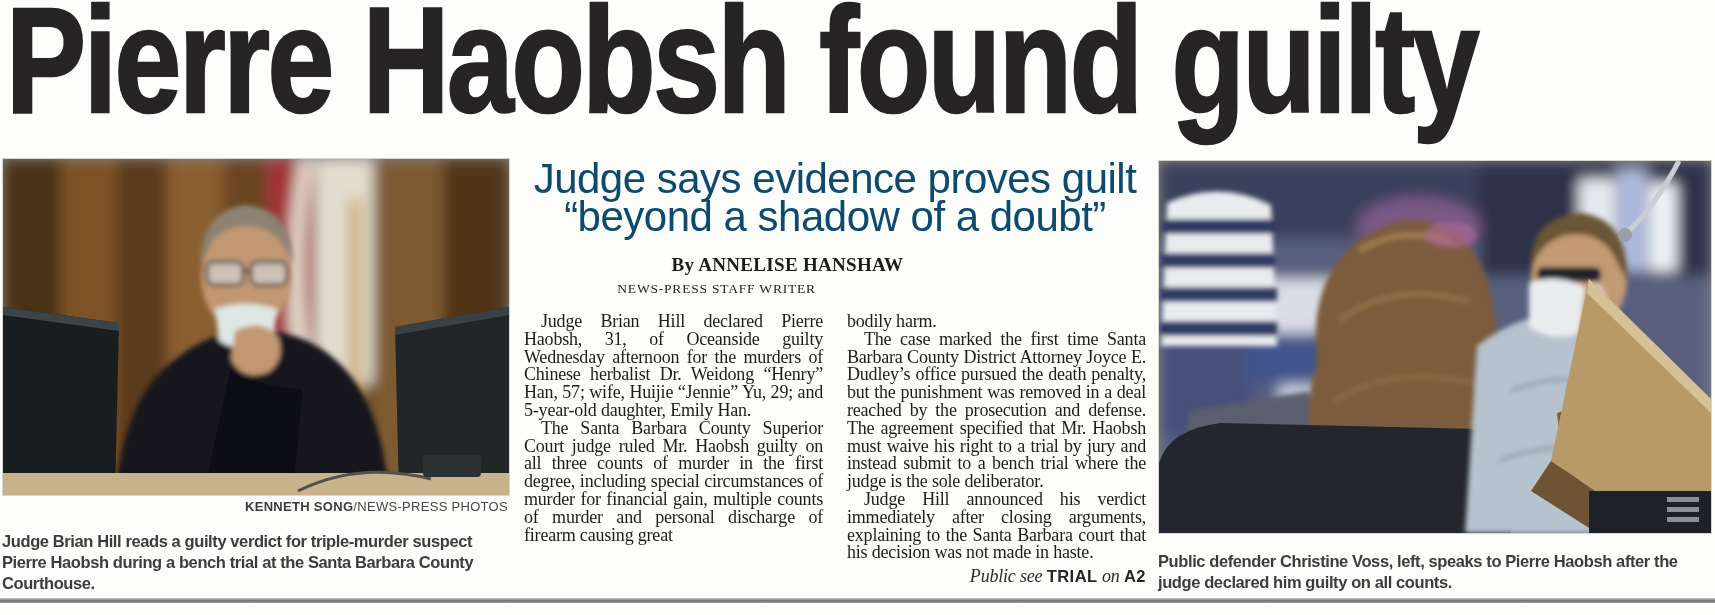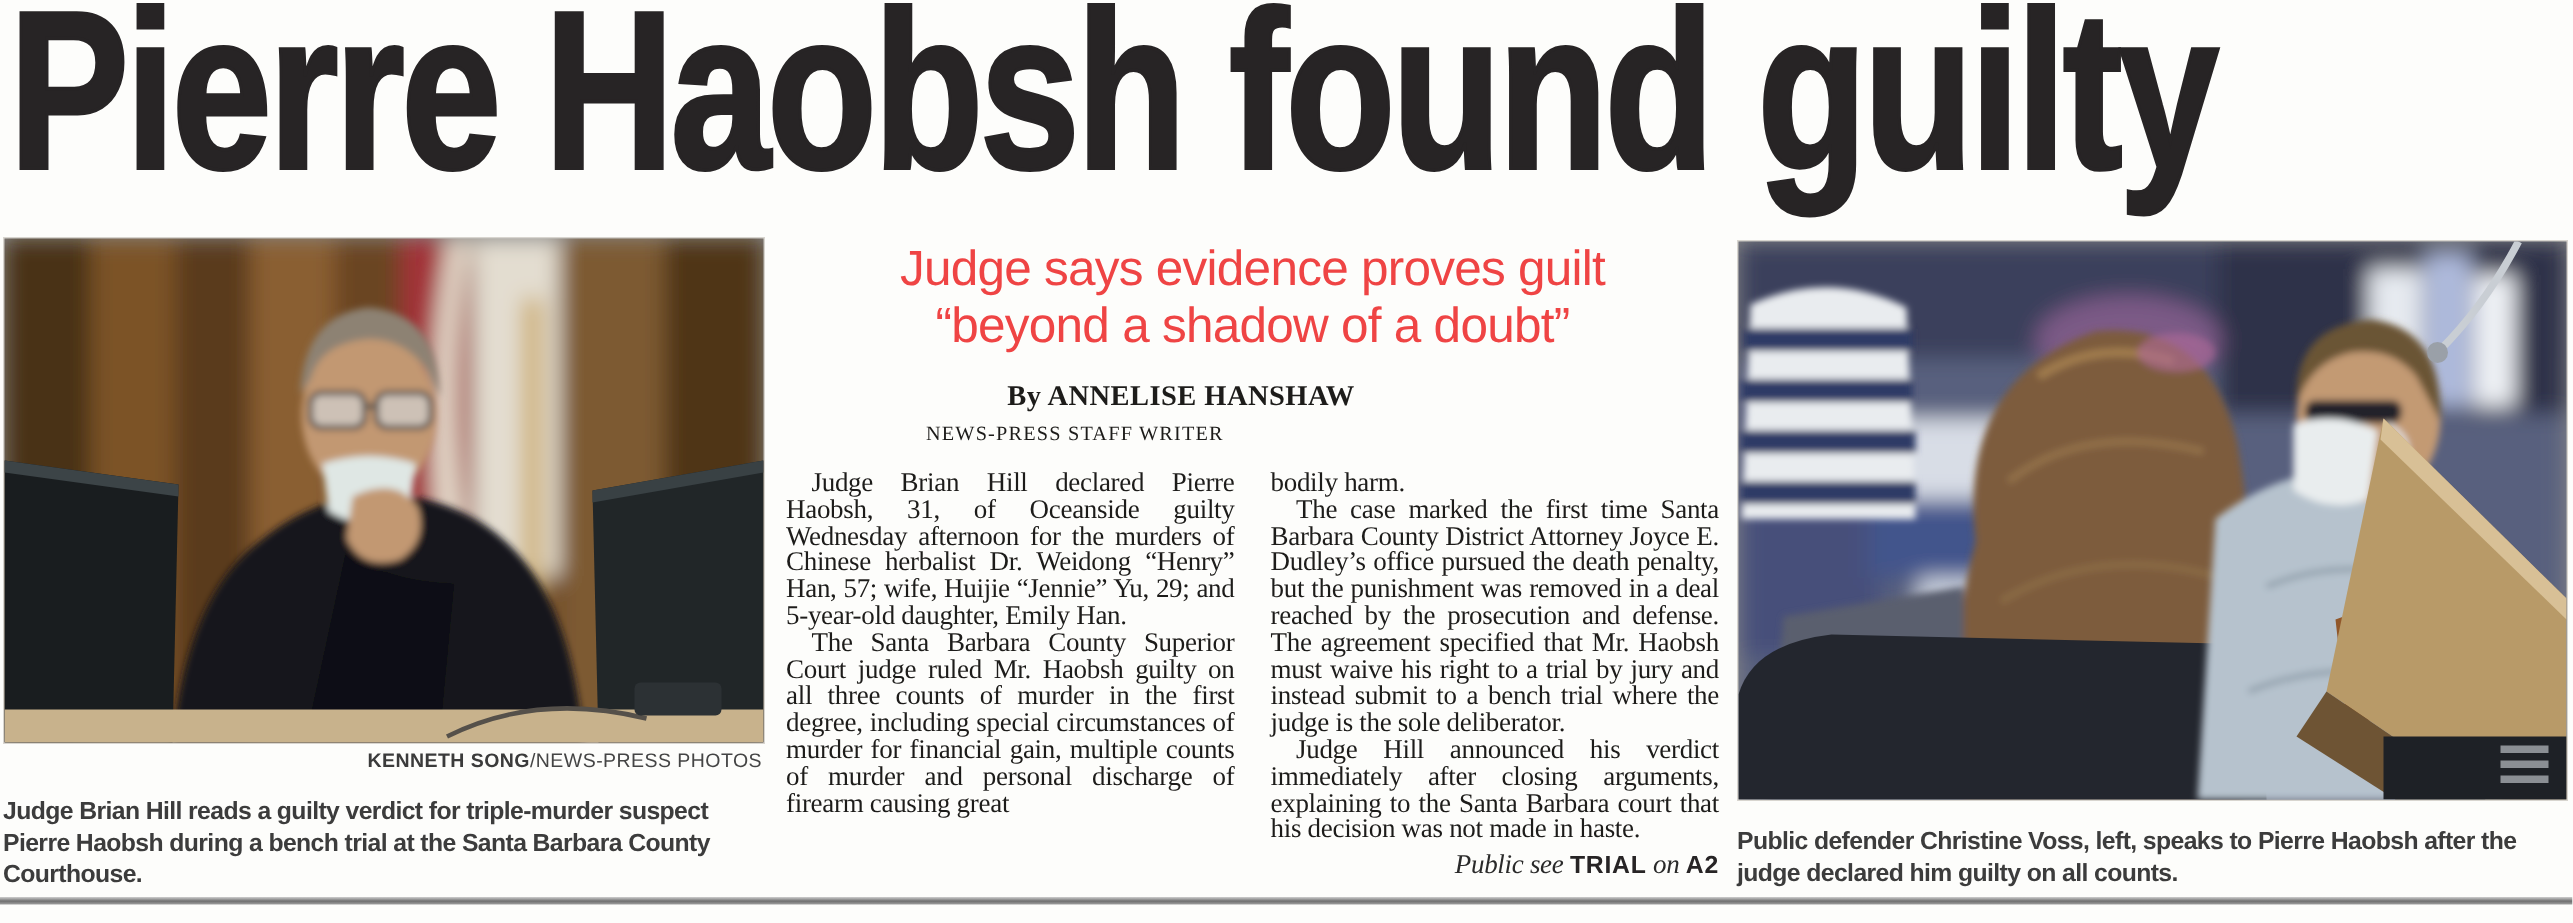--- a/index.html
+++ b/index.html
@@ -36,23 +36,23 @@
     margin-top:17px;
     font-weight:bold;font-size:16.5px;line-height:21px;
     letter-spacing:-0.4px;color:#3c3c3c;text-align:left;
   }
   #left-figure .caption{width:502px;}
   #right-figure .caption{width:552px;}
 
   
   #center{position:absolute;left:524px;top:160px;width:622px;}
   .subhead{
-    text-align:center;color:#ef4444;
+    text-align:center;color:#0c4a6e;
     font-family:"Liberation Sans",sans-serif;
-    font-size:33px;line-height:38px;font-weight:normal;
+    font-size:42px;line-height:38px;font-weight:normal;
     letter-spacing:-0.5px;
   }
   .byline{width:60%;margin:18px 0 0 6px;text-align:center;
     font-family:"Liberation Serif",serif;color:#1d1c1a;}
   .byline .author{font-weight:bold;font-size:19px;letter-spacing:.3px;text-align:right;}
   .byline .role{font-size:13.5px;letter-spacing:.8px;margin-top:5px;}
   .cols{display:flex;gap:24px;margin-top:16px;}
   .col{flex:1;
     font-family:"Liberation Serif",serif;
     font-size:18px;line-height:17.8px;color:#1d1c1a;

